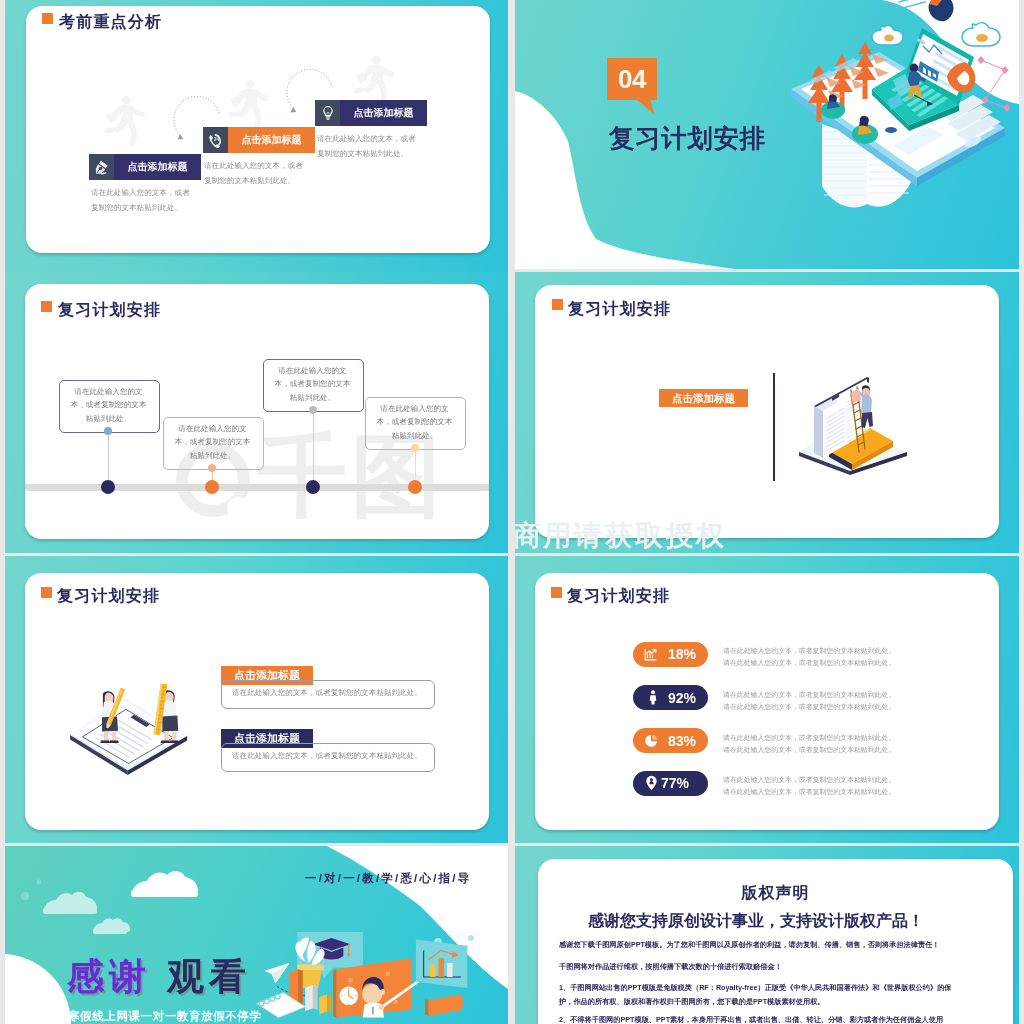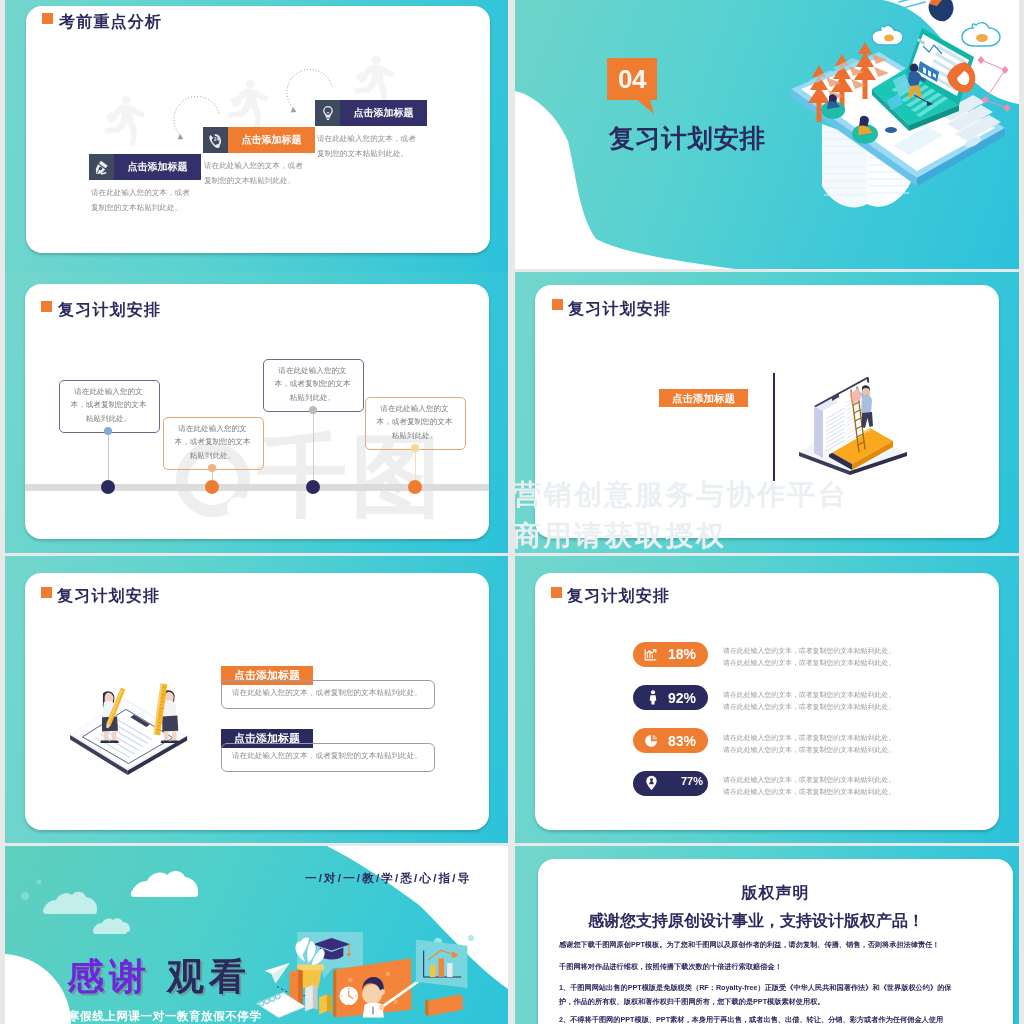--- a/index.html
+++ b/index.html
@@ -353,21 +353,20 @@
           <path d="M69 25 c 4 -3 9 -1 10 4 l-1 13 -10 1 z" fill="#a8bfe0"></path>
           <path d="M69 42 l 10 -1 l 1 14 l-3.5 1 l-2 -9 l-2.5 10 l-3.5 -1 z" fill="#3b3b5c"></path>
           <path d="M69 26 l -7 -6 l 1.6 -2 l 7.4 6 z" fill="#a8bfe0"></path>
         </g>
 
         <path d="M58 22 L66 17 L68 28 L60 33 Z" fill="#f7b9ae"></path>
         <path d="M58 22 L60 33 L59 34 L57 23 Z" fill="#e08a7d"></path>
       </svg>
     </div>
 
-    <div style="position:absolute;left:-2px;top:204px;font-size:28px;font-weight:700;color:#eaeff1;letter-spacing:2.5px;white-space:nowrap;">营销创意服务与协作平台</div>
     <div style="position:absolute;left:-2px;top:245px;font-size:28px;font-weight:700;color:#eaeff1;letter-spacing:2.5px;white-space:nowrap;">商用请获取授权</div>
   </div>
 
   <div class="slide" style="left:5px;top:556px;width:503px;height:287px;">
     <div class="tealbg"></div>
     <div class="wcard" style="left:20px;top:17px;width:464px;height:257px;">
       <div class="sq" style="left:16px;top:14px;width:11px;height:11px;"></div>
       <div class="ttl" style="left:32px;top:13px;font-size:16px;">复习计划安排</div>
 
       <svg style="position:absolute;left:38px;top:100px;" width="133" height="102" viewBox="0 0 150 115">
@@ -477,21 +476,21 @@
       <div style="position:absolute;left:126px;top:159.8px;width:42px;text-align:center;color:#fff;font-weight:700;font-size:14px;">83%</div>
       <div class="btxt" style="position:absolute;left:188px;top:158.8px;font-size:6.9px;color:#9a9a9a;">请在此处输入您的文本，或者复制您的文本粘贴到此处。</div>
       <div class="btxt" style="position:absolute;left:188px;top:171.0px;font-size:6.9px;color:#9a9a9a;">请在此处输入您的文本，或者复制您的文本粘贴到此处。</div>
 
       <div style="position:absolute;left:98px;top:197.5px;width:75px;height:25px;border-radius:13px;background:#2b2a5e;"></div>
       <svg style="position:absolute;left:110px;top:202.0px;" width="13" height="16" viewBox="0 0 20 24" fill="#fff">
         <path d="M10 1 a8 8 0 0 0 -8 8 c0 6 8 14 8 14 s8 -8 8 -14 a8 8 0 0 0 -8 -8 z"></path>
         <circle cx="10" cy="7" r="2.3" fill="#2b2a5e"></circle>
         <path d="M6.6 14 c0 -3 1.6 -5 3.4 -5 s3.4 2 3.4 5 z" fill="#2b2a5e"></path>
       </svg>
-      <div style="position:absolute;left:126px;top:202.0px;width:42px;text-align:right;color:#fff;font-weight:700;font-size:11px;">77%</div>
+      <div style="position:absolute;left:126px;top:202.0px;width:42px;text-align:left;color:#fff;font-weight:700;font-size:14px;">77%</div>
       <div class="btxt" style="position:absolute;left:188px;top:201.0px;font-size:6.9px;color:#9a9a9a;">请在此处输入您的文本，或者复制您的文本粘贴到此处。</div>
       <div class="btxt" style="position:absolute;left:188px;top:213.2px;font-size:6.9px;color:#9a9a9a;">请在此处输入您的文本，或者复制您的文本粘贴到此处。</div>
     </div>
   </div>
 
   <div class="slide" style="left:5px;top:846px;width:503px;height:178px;">
     <div class="tealbg" style="background:linear-gradient(115deg,#60cfbe 0%,#4ecfcb 40%,#38c9d6 75%,#2ec3da 100%);"></div>
     <svg style="position:absolute;left:0;top:0;" width="503" height="178" viewBox="0 0 503 178">
       <path d="M322 0 C 352 15 383 36 414 59 C 440 84 470 120 503 143 L503 0 Z" fill="#ffffff"></path>
       <circle cx="-4" cy="178" r="70" fill="#ffffff"></circle>

